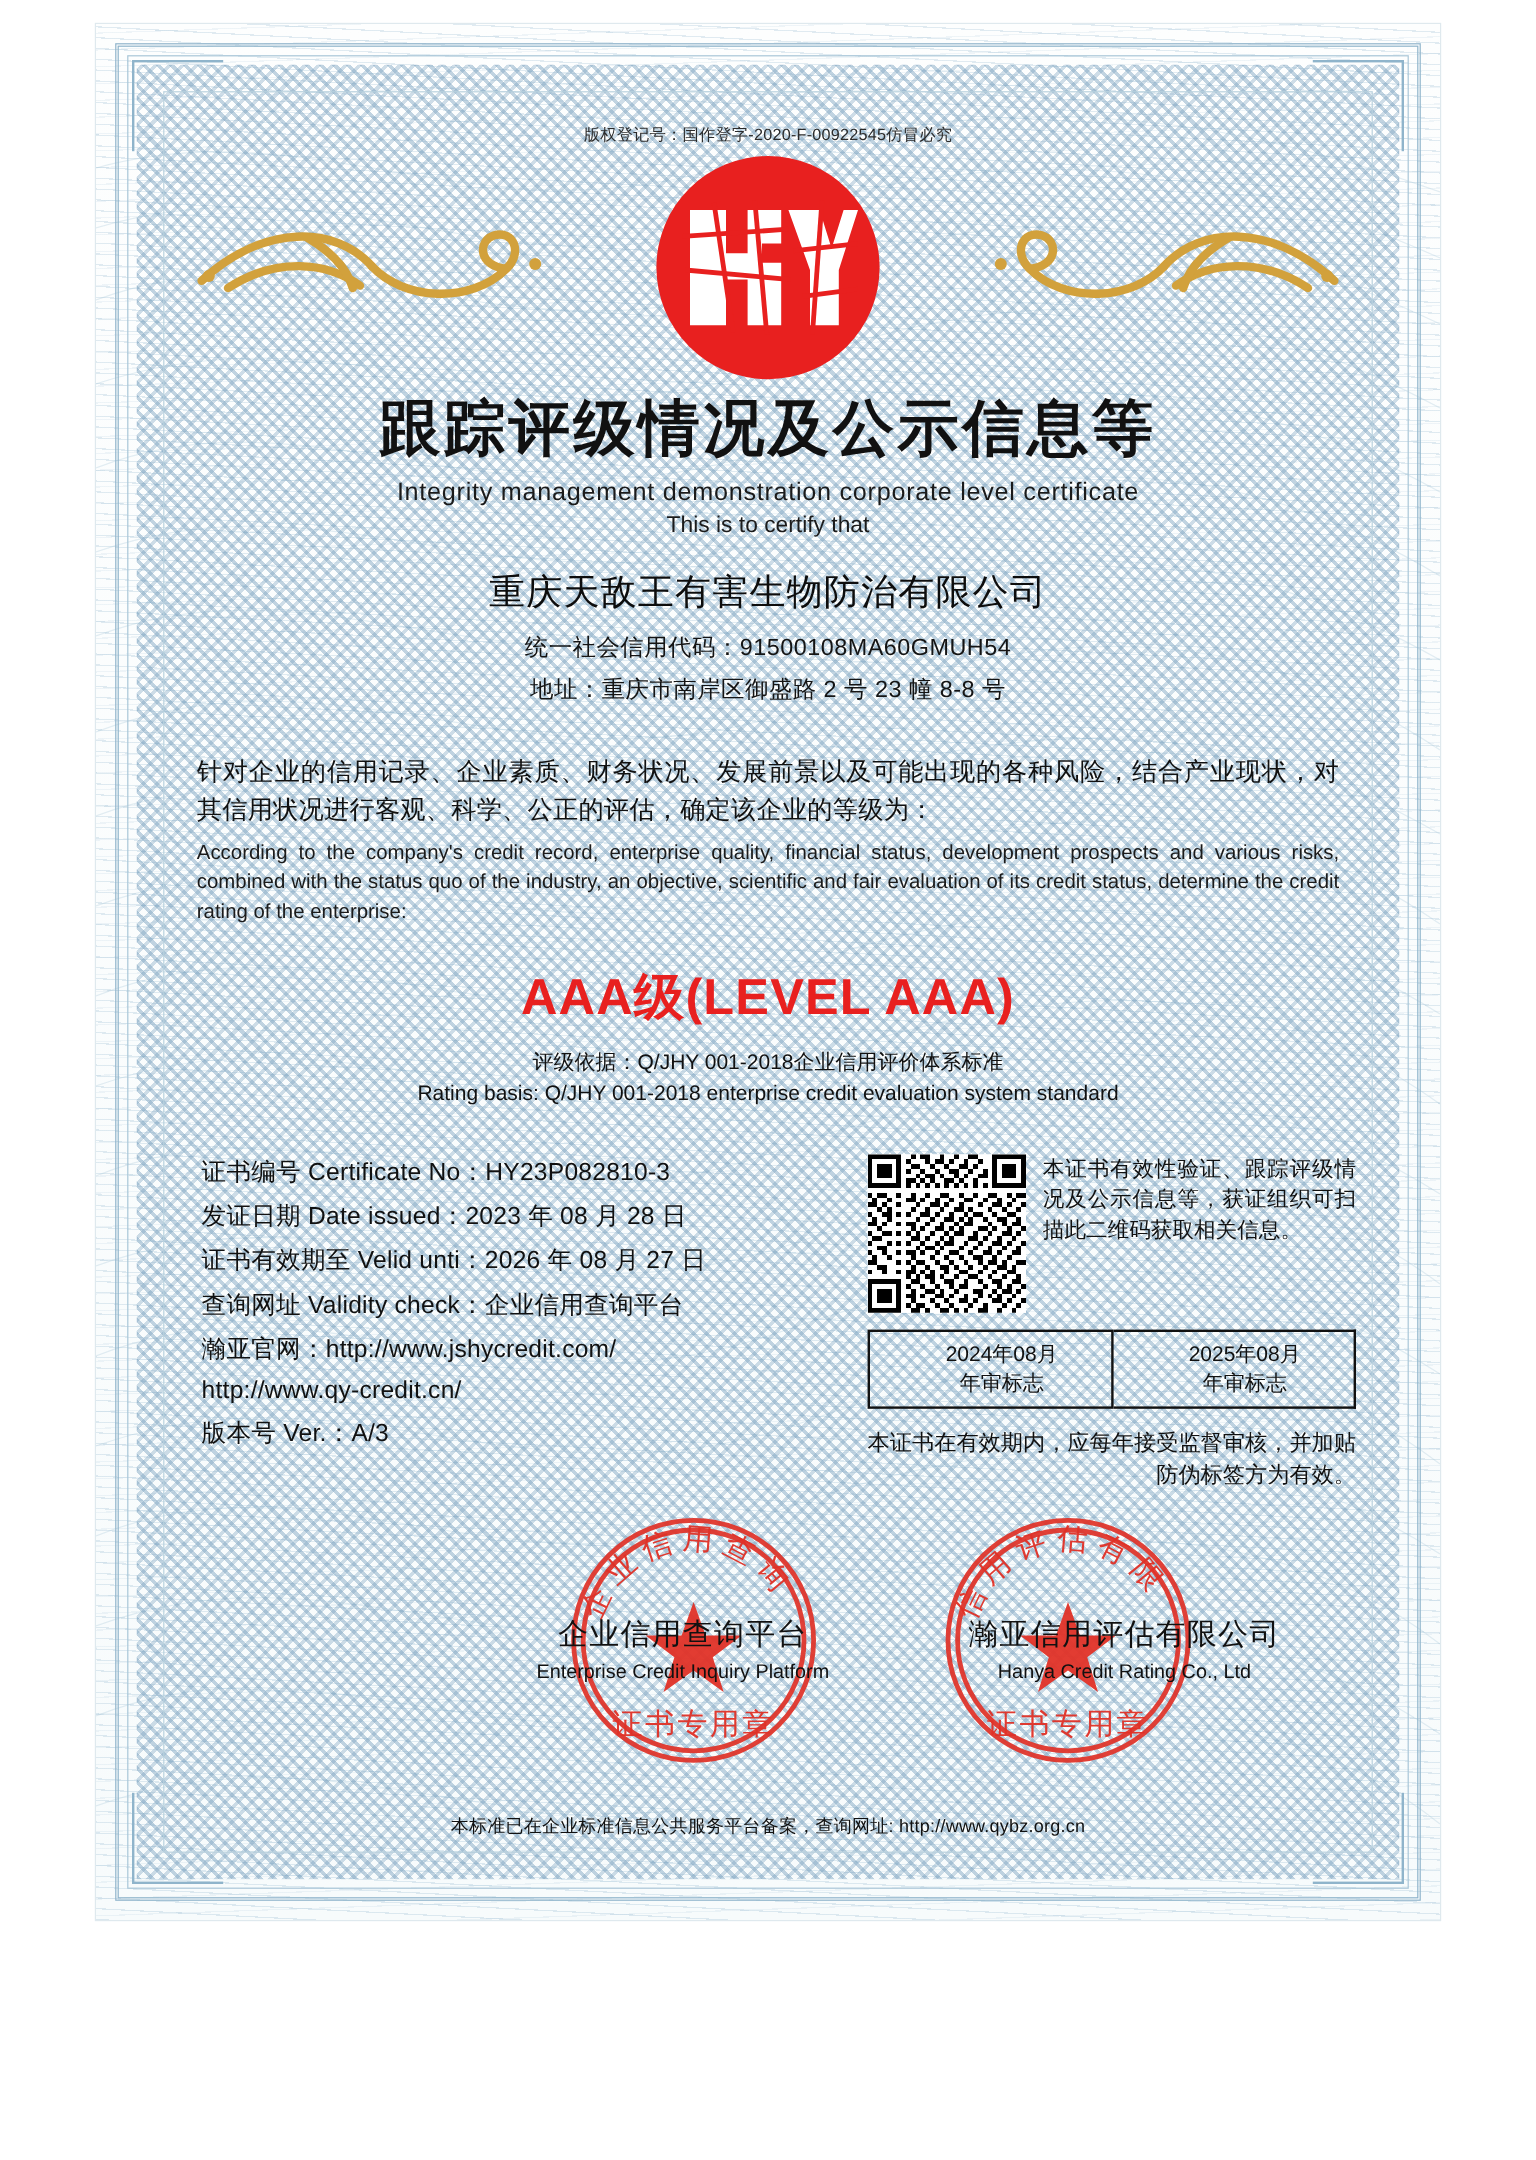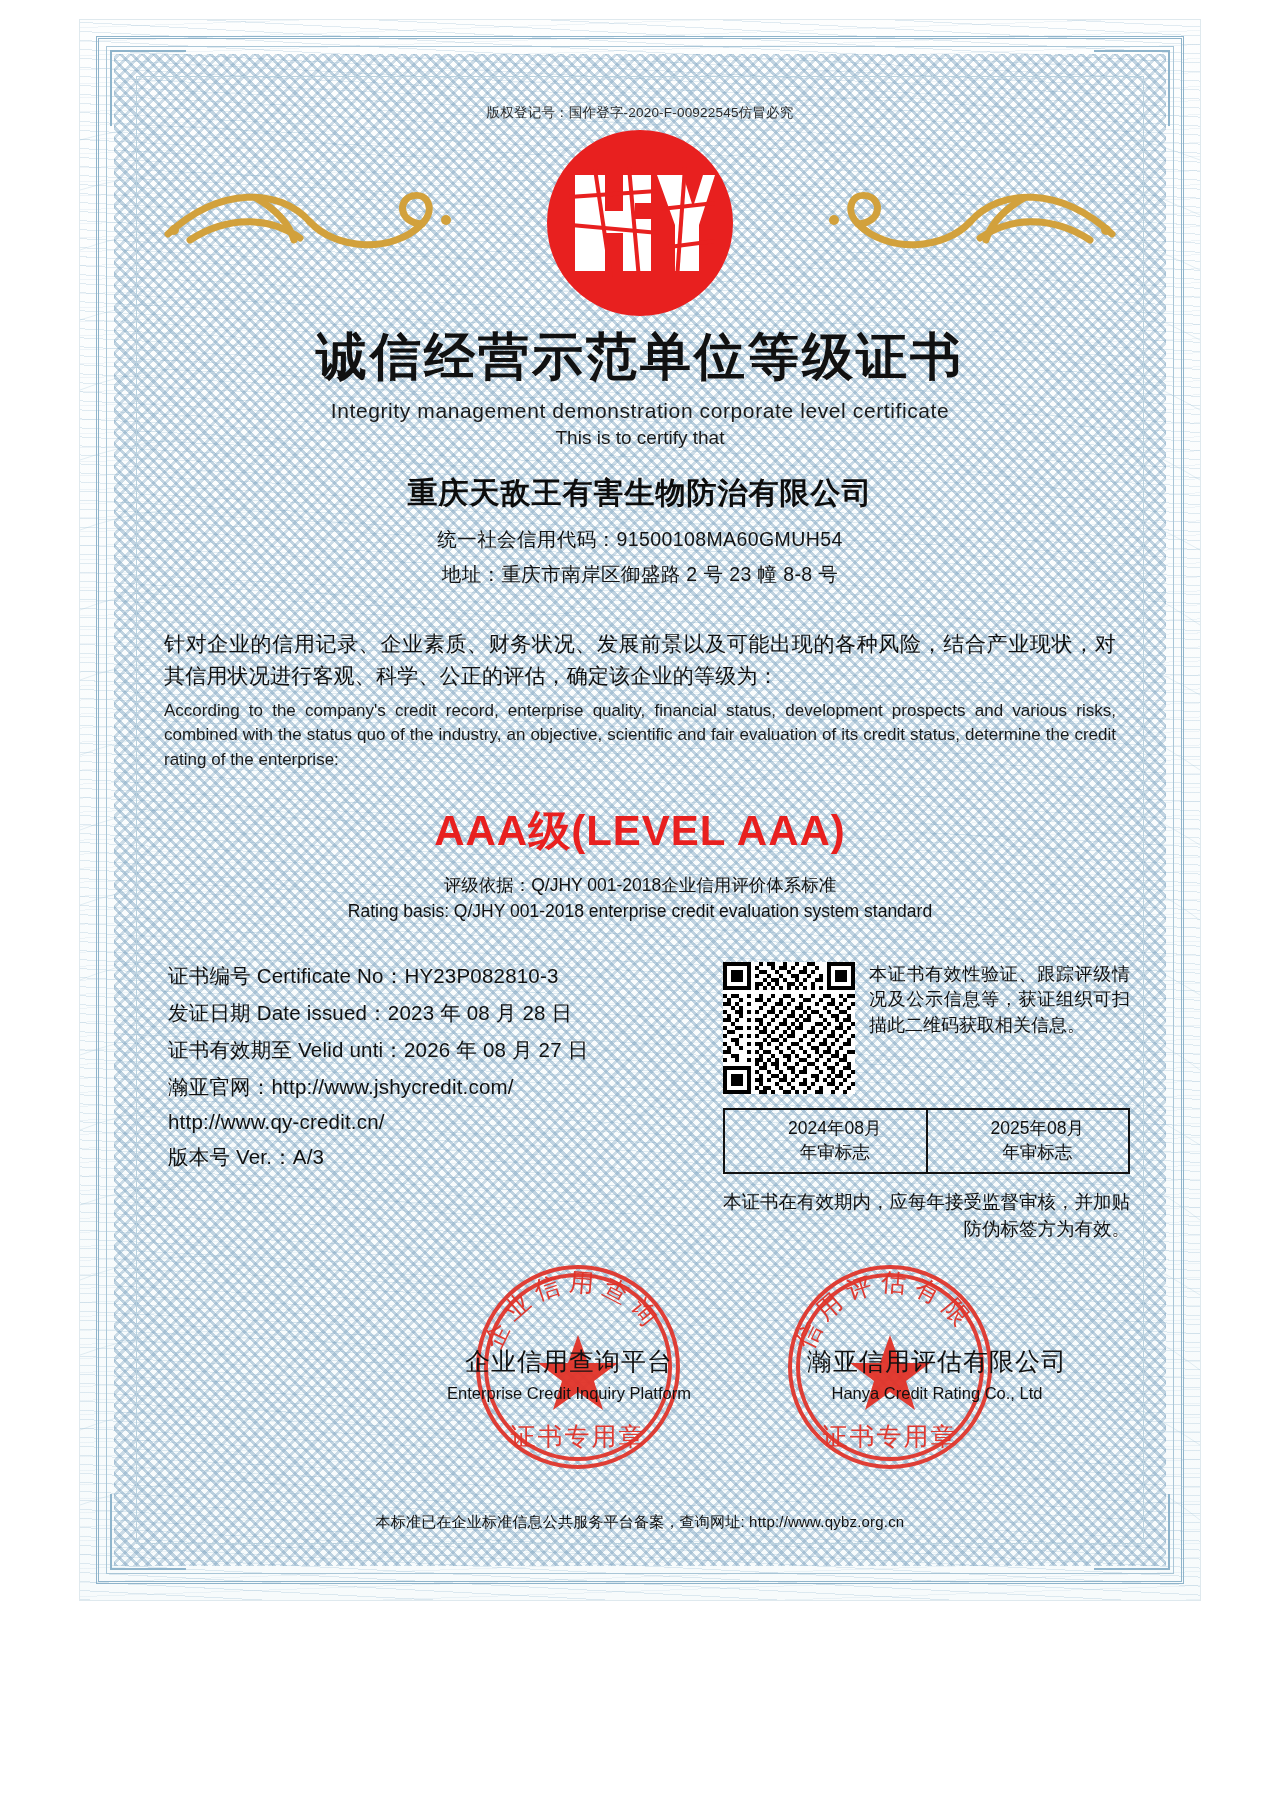--- a/index.html
+++ b/index.html
@@ -153,21 +153,21 @@
   }
   .certify-en {
     text-align: center;
     font-size: 19px;
     color: #1b1b1b;
     margin-top: 4px;
   }
   .company {
     text-align: center;
     font-size: 30px;
-    font-weight: 700;
+    font-weight: 400;
     color: #0d0d0d;
     margin-top: 24px;
     letter-spacing: 1px;
   }
   .reg-line {
     text-align: center;
     font-size: 19.5px;
     color: #141414;
     margin-top: 12px;
     letter-spacing: .4px;
@@ -416,41 +416,42 @@
             <path d="M30 6 L 46 114"></path>
             <path d="M64 4 L 74 116"></path>
             <path d="M96 46 L 150 40"></path>
             <path d="M104 84 L 150 78"></path>
             <path d="M120 4 L 112 116"></path>
           </g>
         </svg>
       </div>
     </div>
 
-    <h1 class="title-cn">诚信经营示范单位等级证书</h1>
+    <h1 class="title-cn">跟踪评级情况及公示信息等</h1>
     <div class="title-en">Integrity management demonstration corporate level certificate</div>
 
     <div class="certify-en">This is to certify that</div>
 
     <div class="company">重庆天敌王有害生物防治有限公司</div>
     <div class="reg-line">统一社会信用代码：91500108MA60GMUH54</div>
     <div class="addr-line">地址：重庆市南岸区御盛路 2 号 23 幢 8-8 号</div>
 
     <div class="body-cn">针对企业的信用记录、企业素质、财务状况、发展前景以及可能出现的各种风险，结合产业现状，对其信用状况进行客观、科学、公正的评估，确定该企业的等级为：</div>
     <div class="body-en">According to the company's credit record, enterprise quality, financial status, development prospects and various risks, combined with the status quo of the industry, an objective, scientific and fair evaluation of its credit status, determine the credit rating of the enterprise:</div>
 
     <div class="level">AAA级(LEVEL AAA)</div>
     <div class="basis-cn">评级依据：Q/JHY 001-2018企业信用评价体系标准</div>
     <div class="basis-en">Rating basis: Q/JHY 001-2018 enterprise credit evaluation system standard</div>
 
     <div class="details-row">
       <div class="details">
         <div class="d-line">证书编号 Certificate No：HY23P082810-3</div>
         <div class="d-line">发证日期 Date issued：2023 年 08 月 28 日</div>
         <div class="d-line">证书有效期至 Velid unti：2026 年 08 月 27 日</div>
+        <div class="d-line">查询网址 Validity check：企业信用查询平台</div>
         <div class="d-line">瀚亚官网：http://www.jshycredit.com/</div>
         <div class="d-line">http://www.qy-credit.cn/</div>
         <div class="d-line">版本号 Ver.：A/3</div>
       </div>
 
       <div class="qrblock">
         <div class="qr-top">
           <svg class="qr" viewBox="0 0 33 33" shape-rendering="crispEdges" aria-hidden="true">
             <rect width="33" height="33" fill="#fff"></rect>
             <g fill="#000">

